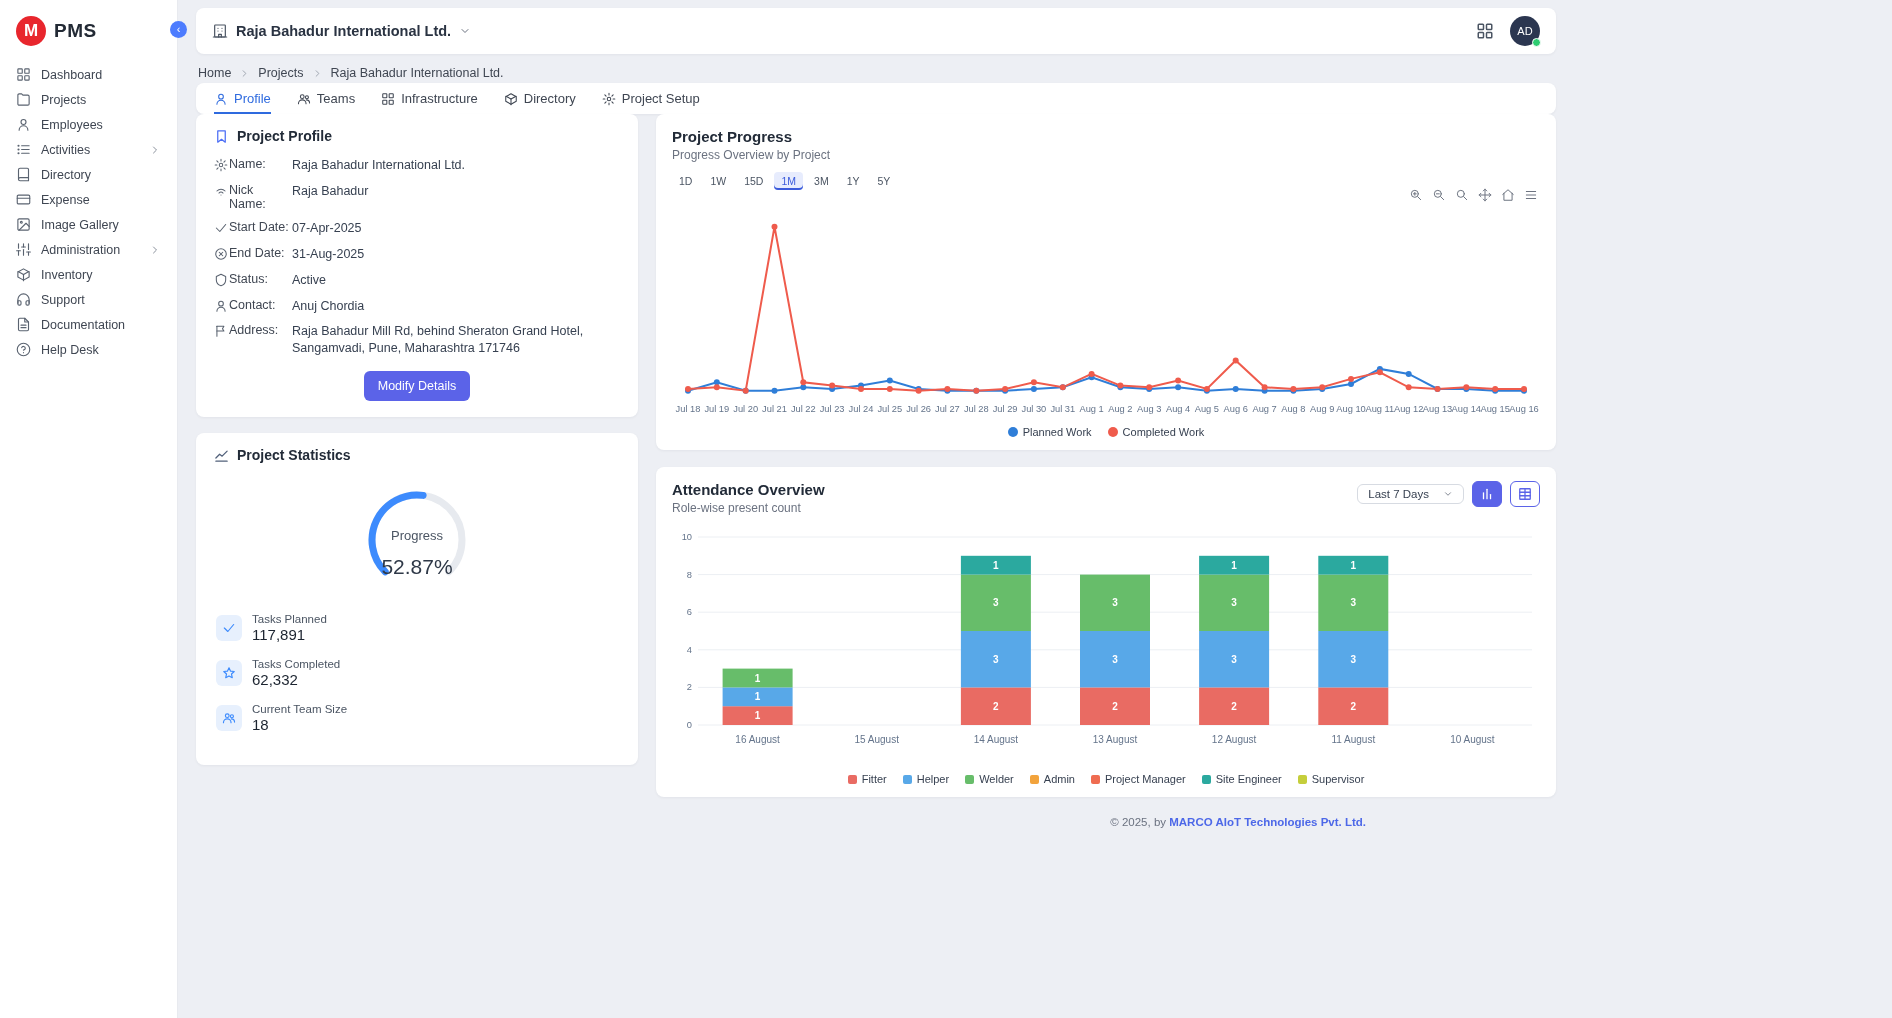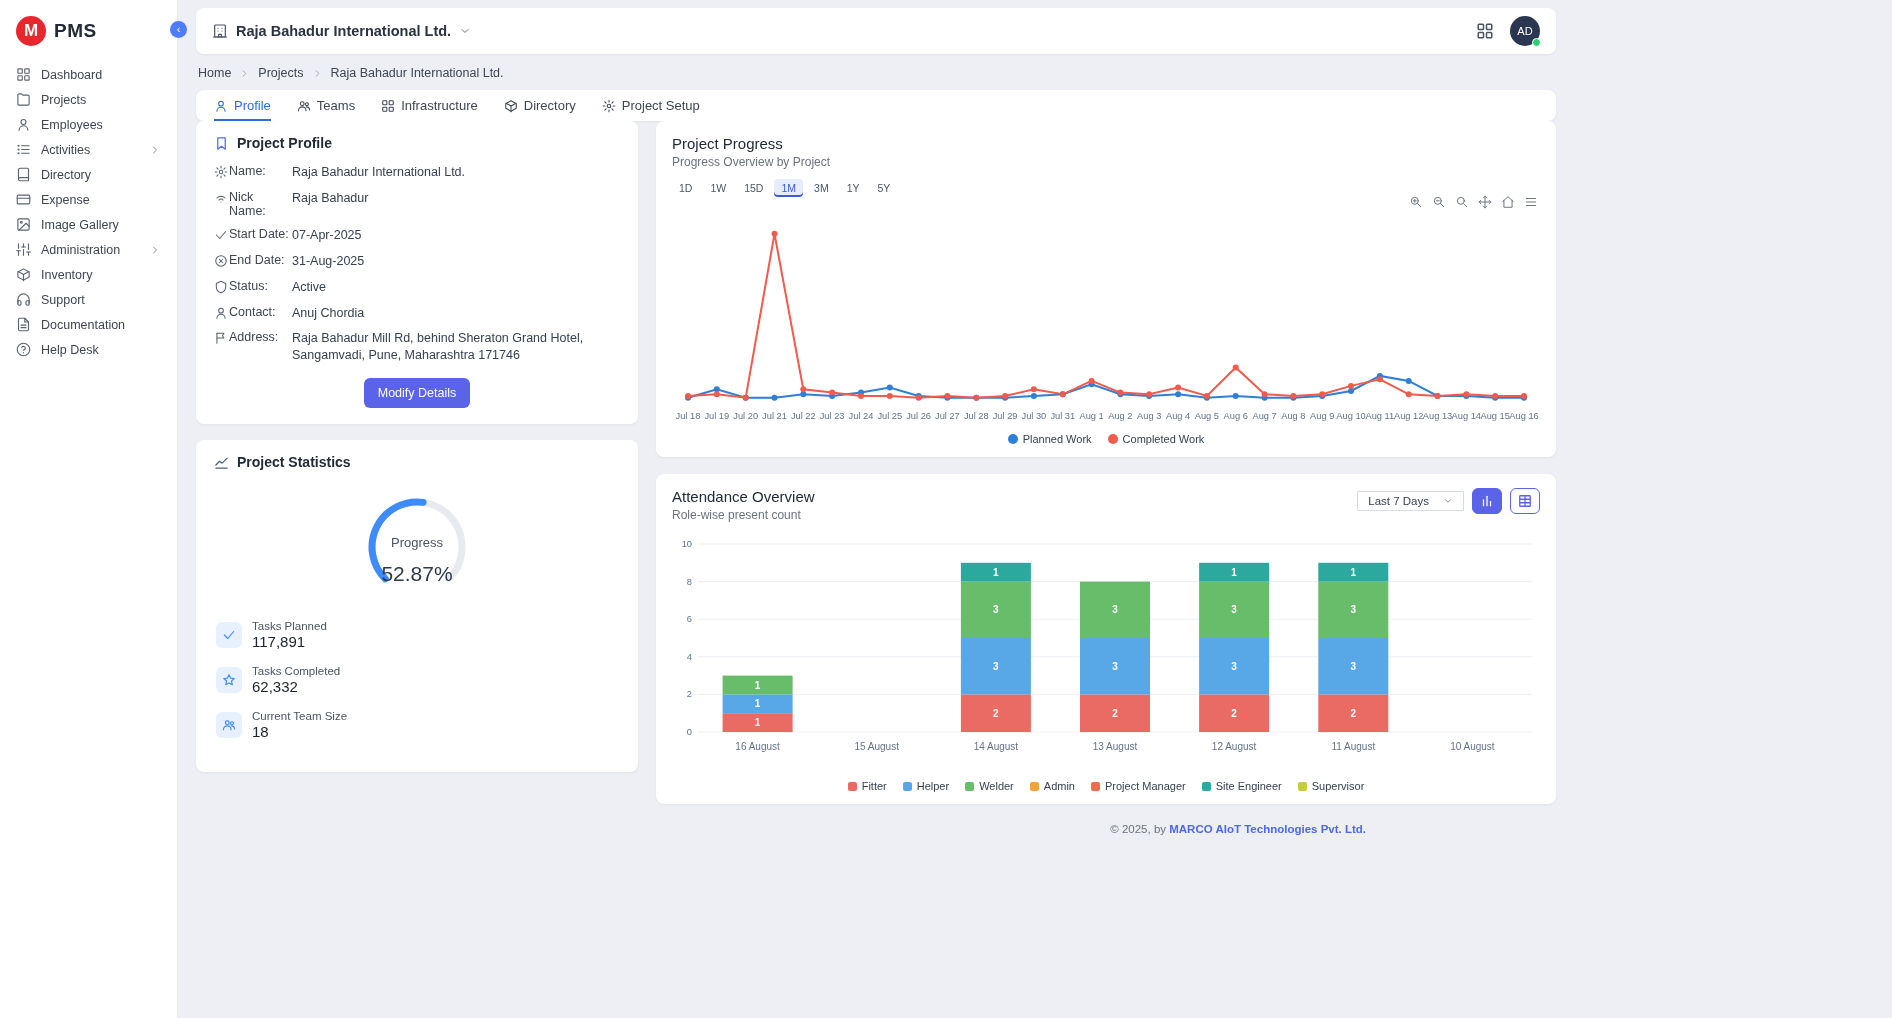--- a/index.html
+++ b/index.html
@@ -23,21 +23,21 @@
 .hd-ic{width:16px;height:16px;color:#4b5563;display:flex}
 .hd-ic svg{width:16px;height:16px;stroke-width:1.8}
 .company-name{font-size:14.5px;font-weight:600;color:#2a3342}
 .caret{width:12px;height:12px;color:#6b7280;display:flex}
 .caret svg{width:12px;height:12px}
 .topbar-right{margin-left:auto;display:flex;align-items:center;gap:16px}
 .apps-btn{width:18px;height:18px;color:#4b5563;cursor:pointer;display:flex}
 .apps-btn svg{width:18px;height:18px}
 .avatar{position:relative;width:30px;height:30px;border-radius:50%;background:#2b3650;color:#fff;font-size:11px;font-weight:400;display:flex;align-items:center;justify-content:center;cursor:pointer}
 .avatar .dot{position:absolute;right:-1px;bottom:-1px;width:9px;height:9px;border-radius:50%;background:#2ecc71;border:1.5px solid #fff}
-.breadcrumb{display:flex;align-items:center;gap:8px;margin:12px 0 10px 2px;font-size:12.5px;color:#3f4652}
+.breadcrumb{display:flex;align-items:center;gap:8px;margin:12px 0 3px 2px;font-size:12.5px;color:#3f4652}
 .bc-sep{width:11px;height:11px;color:#9aa1ac;display:flex}
 .bc-sep svg{width:11px;height:11px}
 .bc-item{cursor:pointer}
 .tabs{width:1360px;height:31px;display:flex;align-items:center;gap:26px;padding:0 18px}
 .tab{display:flex;align-items:center;gap:6px;font-size:13px;color:#3f4652;cursor:pointer;height:100%}
 .t-icon{width:14px;height:14px;display:flex}
 .t-icon svg{width:14px;height:14px;stroke-width:1.8}
 .tab-active{color:#2f6bdf;box-shadow:inset 0 -2px 0 #2f6bdf}
 .content-row{display:flex;gap:18px;width:1360px}
 .col-left{width:442px;display:flex;flex-direction:column;gap:16px}
@@ -57,42 +57,42 @@
 .stats-card{padding:14px 18px;min-height:332px}
 .gauge-wrap{display:flex;justify-content:center;margin-top:8px}
 .g-label{font-size:13px;fill:#4b5563}
 .g-value{font-size:21px;fill:#2f3948}
 .stat-row{display:flex;align-items:center;gap:10px;margin-top:15px;padding-left:2px}
 .stat-icon{width:26px;height:26px;border-radius:6px;background:#e7f0fd;color:#3d8bfd;display:flex;align-items:center;justify-content:center;flex:0 0 26px}
 .stat-icon svg{width:14px;height:14px}
 .stat-label{font-size:11.5px;color:#4b5563}
 .stat-value{font-size:15px;font-weight:400;color:#1c2430;margin-top:1px}
 .progress-card{padding:14px 16px 12px;position:relative}
-.pc-title{font-size:15px;font-weight:400;color:#222b38}
+.pc-title{font-size:15px;font-weight:700;color:#222b38}
 .pc-sub{font-size:12px;color:#6b7280;margin-top:3px}
 .ranges{display:flex;gap:4px;margin-top:10px}
 .range-btn{border:none;background:transparent;font-size:10.5px;color:#4b5563;padding:3px 7px;border-radius:4px;cursor:pointer;font-weight:500;font-family:inherit}
 .range-active{color:#3b5bdb;background:#e7ecfd;box-shadow:inset 0 -2px 0 #3b5bdb}
 .chart-toolbar{position:absolute;right:18px;top:74px;display:flex;gap:9px;color:#6b7280}
 .tool-icon{width:14px;height:14px;cursor:pointer;display:flex}
 .tool-icon svg{width:14px;height:14px;stroke-width:1.7}
 .line-mount{margin-top:6px}
 .bar-mount{margin-top:14px}
 .ax{font-size:9.3px;fill:#64748b}
 .axb{font-size:10px;fill:#64748b}
 .grid{stroke:#eceff3;stroke-width:1}
 .bar-lbl{font-size:10px;fill:#fff;font-weight:bold}
 .chart-legend{display:flex;justify-content:center;gap:16px;font-size:11px;color:#374151;margin-top:2px;flex-wrap:wrap}
 .lg-item{display:flex;align-items:center;gap:5px;cursor:pointer}
 .lg-swatch{width:9px;height:9px;border-radius:2px;display:inline-block}
 .lg-swatch.dot{border-radius:50%;width:10px;height:10px}
 .attendance-card{padding:14px 16px 12px}
 .att-head{display:flex;align-items:flex-start}
 .att-controls{margin-left:auto;display:flex;gap:8px;align-items:center}
-.select{display:flex;align-items:center;gap:14px;border:1px solid #d7dbe2;border-radius:1px;padding:3px 10px;font-size:11.5px;color:#374151;background:#fff;cursor:pointer}
+.select{display:flex;align-items:center;gap:14px;border:1px solid #d7dbe2;border-radius:6px;padding:3px 10px;font-size:11.5px;color:#374151;background:#fff;cursor:pointer}
 .sel-caret{width:10px;height:10px;color:#6b7280;display:flex}
 .sel-caret svg{width:10px;height:10px}
 .tog{width:30px;height:26px;border-radius:6px;display:flex;align-items:center;justify-content:center;cursor:pointer;border:1px solid #5b63e8}
 .tog-active{background:#5b63e8;color:#fff}
 .tog-idle{background:#fff;color:#5b63e8}
 .tog span{display:flex}
 .tog svg{width:14px;height:14px;stroke-width:2.2}
 .footer{font-size:11.5px;color:#6b7280;text-align:right;padding:2px 190px 0 0}
 .footer a{color:#4d68e8;font-weight:600;text-decoration:none;cursor:pointer}
 </style>

